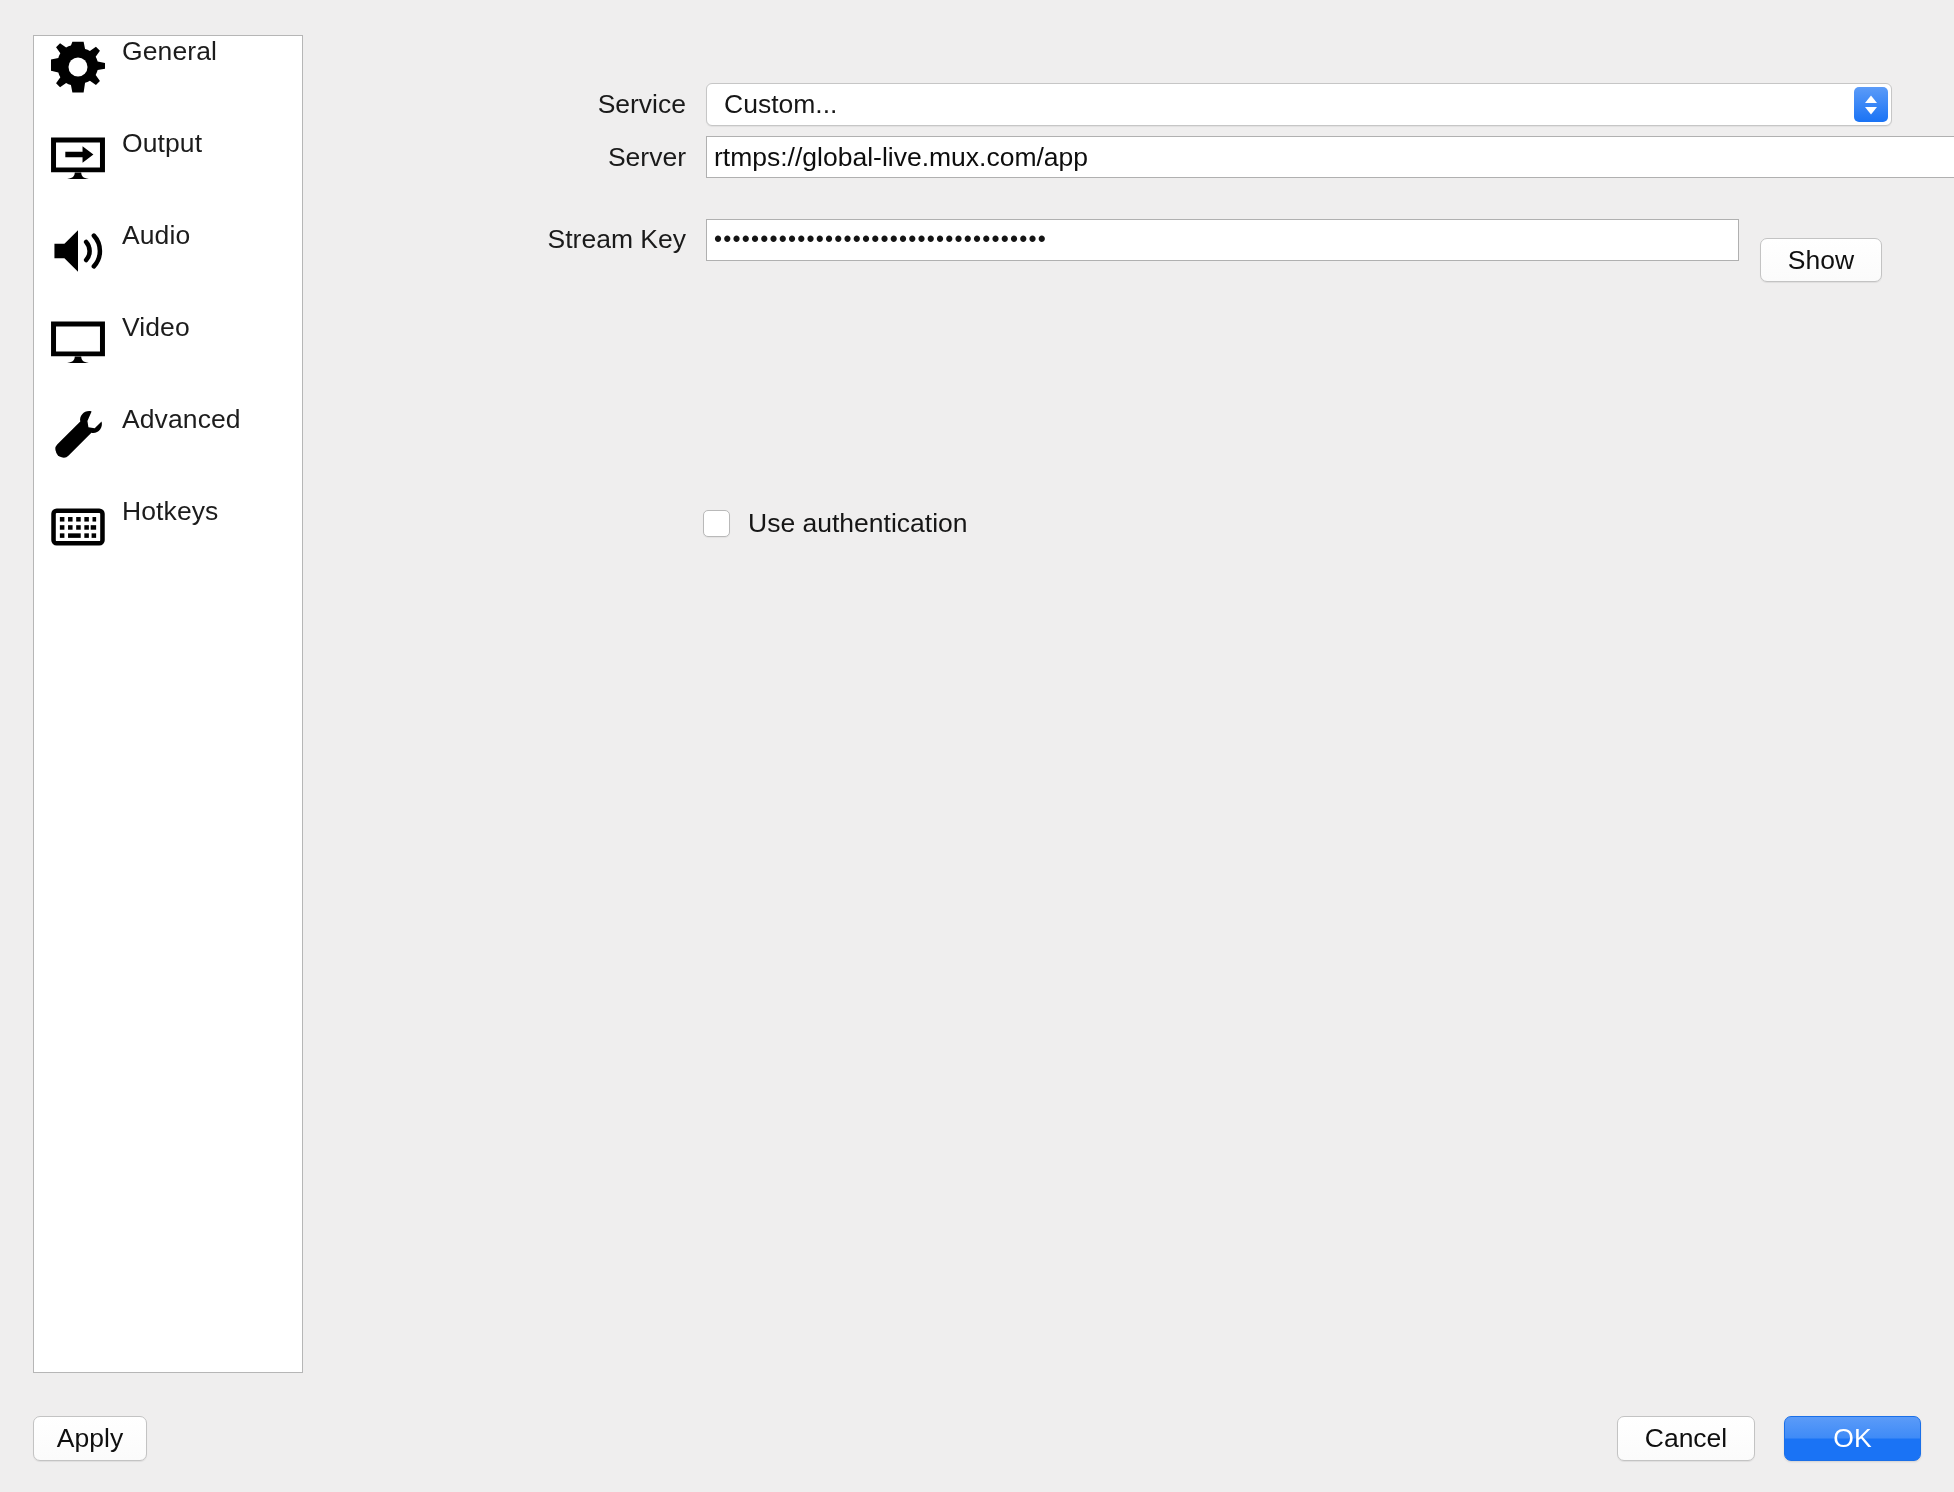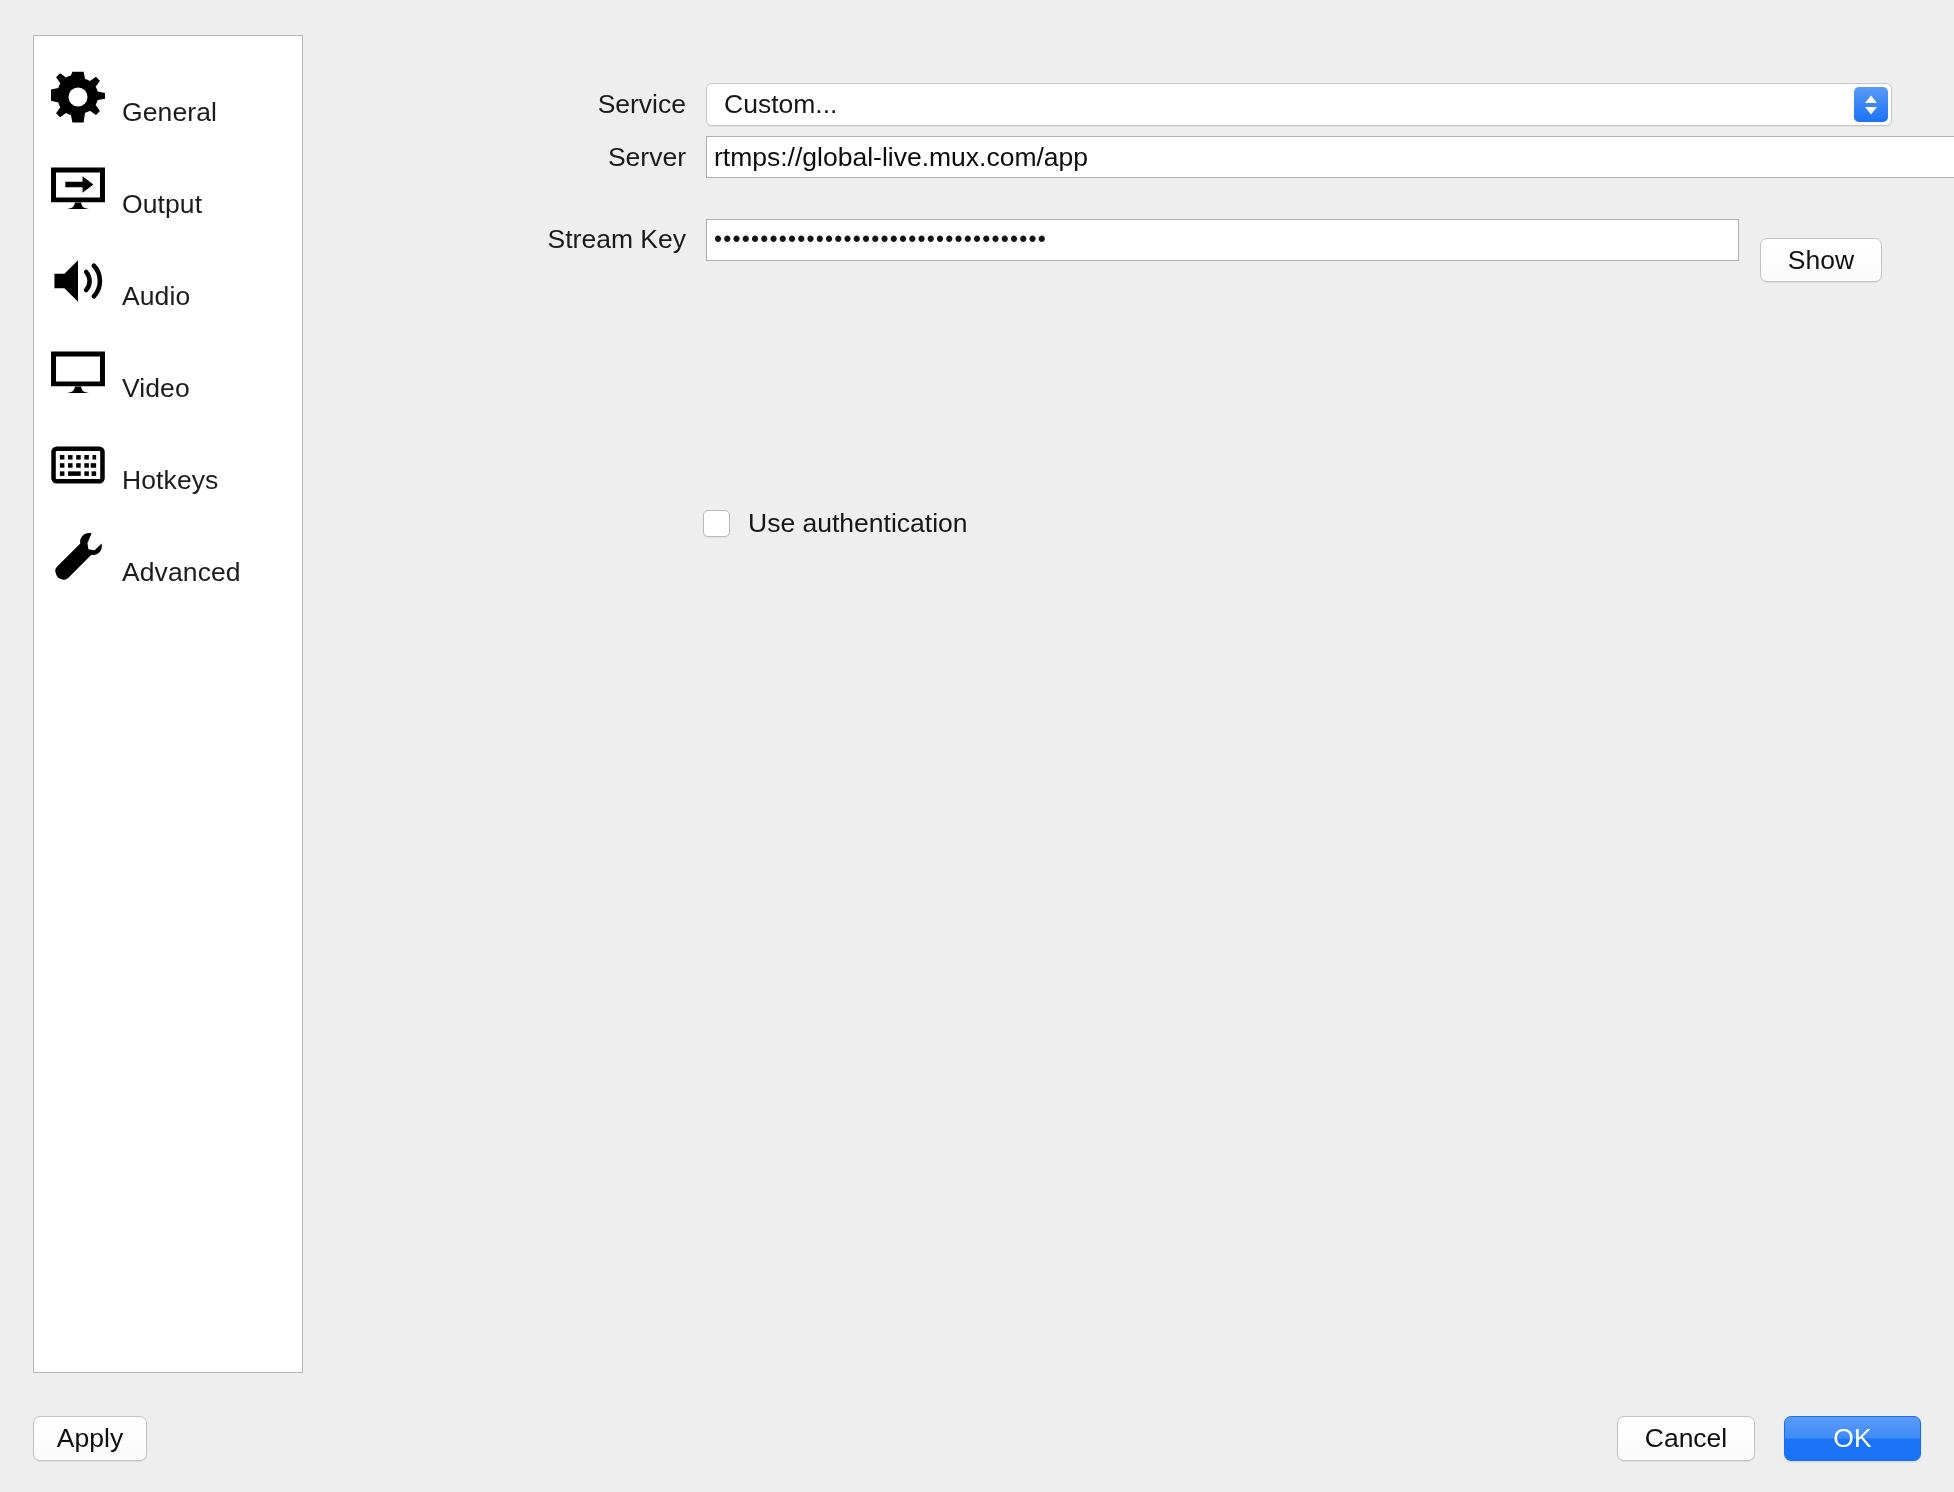--- a/index.html
+++ b/index.html
@@ -28,21 +28,21 @@
     top: 35px;
     width: 270px;
     height: 1338px;
     background: #ffffff;
     border: 1px solid #b6b6b6;
     box-sizing: border-box;
     overflow: hidden;
   }
   .side-item {
     display: flex;
-    align-items: flex-end;
+    align-items: flex-start;
     height: 92px;
     padding-left: 13px;
     box-sizing: border-box;
     cursor: default;
     border-radius: 13px;
   }
   .side-item.selected {
     background: #b9d7f8;
   }
   .side-ico {
@@ -268,20 +268,30 @@
     </div>
 
     <div class="side-item">
       <span class="side-ico">
         <svg width="58" height="58" viewBox="0 0 64 64">
           <path fill="none" stroke="#000" stroke-width="5.5" d="M5 11h54v33H5z"></path>
           <path fill="#000" d="M20 54c7-1 8-3 8.5-7h7c.5 4 1.5 6 8.5 7z"></path>
         </svg>
       </span>
       <span class="side-label">Video</span>
+    </div>
+
+    <div class="side-item">
+      <span class="side-ico">
+        <svg width="58" height="58" viewBox="0 0 64 64">
+          <path fill="#000" d="M47 6c-7-2-14 4-12.5 11.2L9 42.6a7 7 0 0 0 0 9.9l2.5 2.5a7 7 0 0 0 9.9 0L46.8 29.5C54 31 60 24 58 17l-7.6 7.6-6.9-1.1-1.1-6.9z"></path>
+          <path fill="#000" d="M54.5 47.3 34 26.8l-7.2 7.2 20.5 20.5a5.1 5.1 0 0 0 7.2-7.2z" transform="rotate(90 32 32)"></path>
+        </svg>
+      </span>
+      <span class="side-label">Advanced</span>
     </div>
 
     <div class="side-item">
       <span class="side-ico">
         <svg width="58" height="58" viewBox="0 0 64 64">
           <rect x="5" y="14" width="54" height="36" rx="3.5" fill="none" stroke="#000" stroke-width="5"></rect>
           <g fill="#000">
             <rect x="12" y="21" width="5" height="5"></rect>
               <rect x="21" y="21" width="5" height="5"></rect>
             <rect x="30" y="21" width="5" height="5"></rect>
@@ -295,30 +305,20 @@
             <rect x="12" y="39" width="5" height="5"></rect>
               <rect x="21" y="39" width="14" height="5"></rect>
             <rect x="39" y="39" width="5" height="5"></rect>
               <rect x="47" y="39" width="5" height="5"></rect>
           </g>
         </svg>
       </span>
       <span class="side-label">Hotkeys</span>
     </div>
 
-    <div class="side-item">
-      <span class="side-ico">
-        <svg width="58" height="58" viewBox="0 0 64 64">
-          <path fill="#000" d="M47 6c-7-2-14 4-12.5 11.2L9 42.6a7 7 0 0 0 0 9.9l2.5 2.5a7 7 0 0 0 9.9 0L46.8 29.5C54 31 60 24 58 17l-7.6 7.6-6.9-1.1-1.1-6.9z"></path>
-          <path fill="#000" d="M54.5 47.3 34 26.8l-7.2 7.2 20.5 20.5a5.1 5.1 0 0 0 7.2-7.2z" transform="rotate(90 32 32)"></path>
-        </svg>
-      </span>
-      <span class="side-label">Advanced</span>
-    </div>
-
   </div>
 
   <div id="form">
 
     <div class="row" id="row-service">
       <span class="flabel">Service</span>
       <div class="popup">
         <span class="popup-value">Custom...</span>
         <span class="stepper">
           <svg width="20" height="26" viewBox="0 0 20 26">

